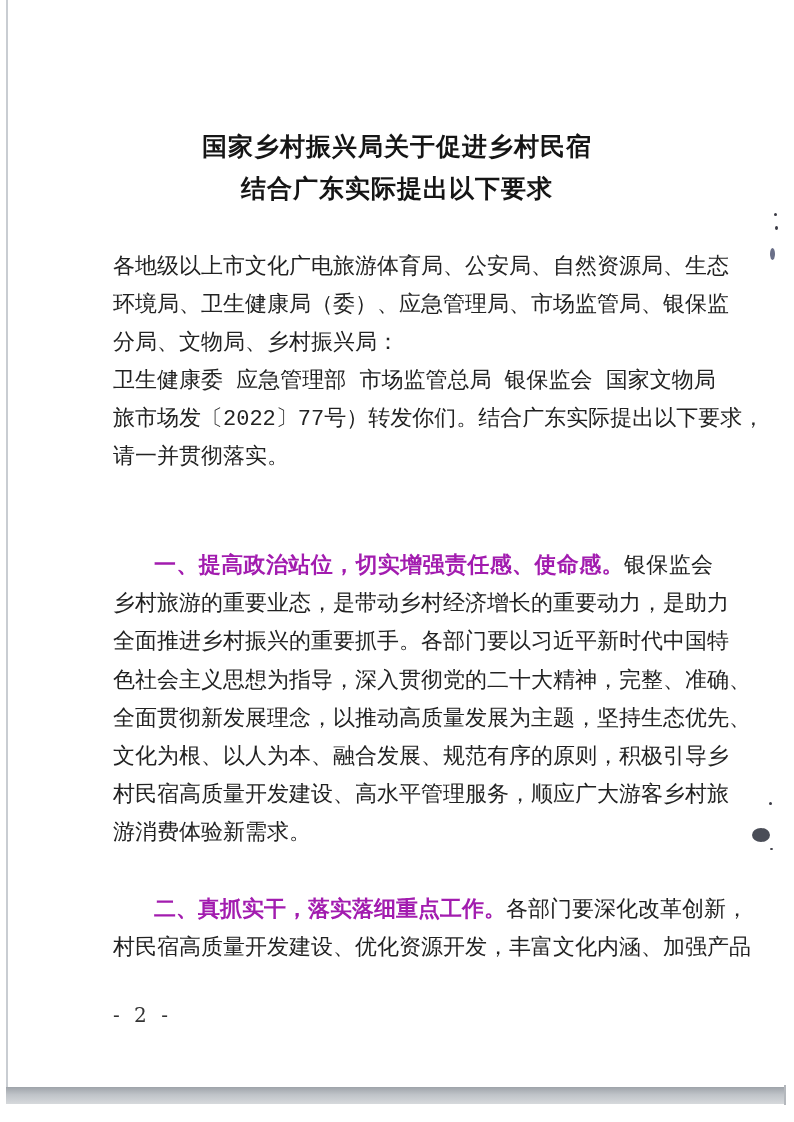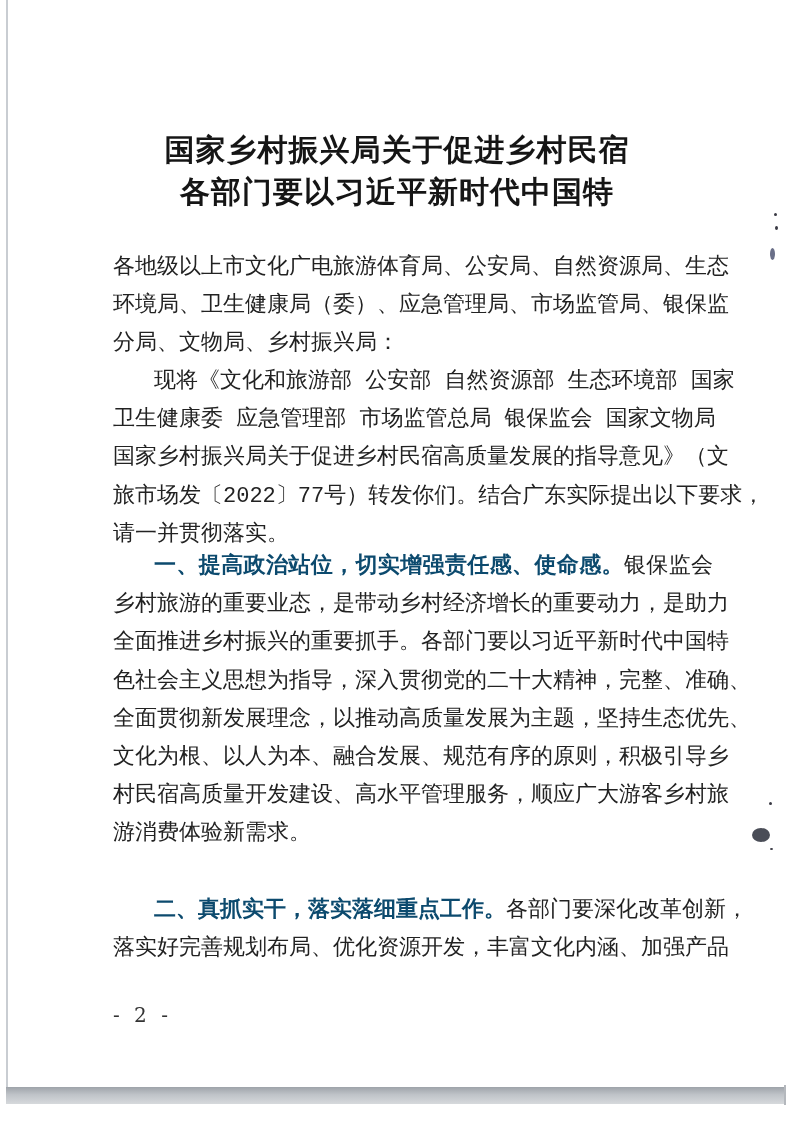--- a/index.html
+++ b/index.html
@@ -38,21 +38,21 @@
       width: 2px;
       height: 20px;
       background: #b4b8bd;
     }
     .title {
       position: absolute;
       left: 0;
       width: 794px;
       text-align: center;
       font-weight: bold;
-      font-size: 30px;
+      font-size: 25px;
       letter-spacing: 1px;
       color: #151515;
       font-family: "DejaVu Serif", serif;
     }
     .title.l1 { top: 130px; }
     .title.l2 { top: 172px; }
 
     .body-text {
       position: absolute;
       left: 113px;
@@ -68,21 +68,21 @@
       white-space: nowrap;
       text-align: justify;
       text-align-last: justify;
       height: 38.2px;
     }
     .line.last {
       text-align: right;
       text-align-last: left;
     }
     .indent { padding-left: 41px; }
-    .bold { font-weight: bold; color: #0c4a6e; }
+    .bold { font-weight: bold; color: #a21caf; }
 
     .page-number {
       position: absolute;
       left: 113px;
       top: 1003px;
       font-size: 20px;
       color: #333;
       font-family: "DejaVu Serif", serif;
       letter-spacing: 4px;
     }
@@ -100,45 +100,43 @@
 <div class="bottom-shadow-end"></div>
 
 <div class="speck" style="left:774px; top:213px; width:3px; height:3px;"></div>
 <div class="speck" style="left:775px; top:226px; width:3px; height:4px;"></div>
 <div class="speck" style="left:770px; top:248px; width:5px; height:12px; background:#6a6f88;"></div>
 <div class="speck" style="left:769px; top:802px; width:3px; height:3px;"></div>
 <div class="speck" style="left:752px; top:828px; width:18px; height:14px; background:#4a4d57;"></div>
 <div class="speck" style="left:770px; top:848px; width:3px; height:2px;"></div>
 
 <div class="title l1">国家乡村振兴局关于促进乡村民宿</div>
-<div class="title l2">各部门要以习近平新时代中国特</div>
+<div class="title l2">结合广东实际提出以下要求</div>
 
 <div class="body-text" style="top:249px;">
   <span class="line">各地级以上市文化广电旅游体育局、公安局、自然资源局、生态</span>
   <span class="line">环境局、卫生健康局（委）、应急管理局、市场监管局、银保监</span>
   <span class="line last">分局、文物局、乡村振兴局：</span>
 </div>
 
 <div class="body-text" style="top:363px;">
-  <span class="line indent">现将《文化和旅游部 公安部 自然资源部 生态环境部 国家</span>
   <span class="line">卫生健康委 应急管理部 市场监管总局 银保监会 国家文物局</span>
-  <span class="line">国家乡村振兴局关于促进乡村民宿高质量发展的指导意见》（文</span>
   <span class="line">旅市场发〔2022〕77号）转发你们。结合广东实际提出以下要求，</span>
   <span class="line last">请一并贯彻落实。</span>
 </div>
 
 <div class="body-text" style="top:548px;">
   <span class="line indent"><span class="bold">一、提高政治站位，切实增强责任感、使命感。</span><span>银保监会</span></span>
   <span class="line">乡村旅游的重要业态，是带动乡村经济增长的重要动力，是助力</span>
   <span class="line">全面推进乡村振兴的重要抓手。各部门要以习近平新时代中国特</span>
   <span class="line">色社会主义思想为指导，深入贯彻党的二十大精神，完整、准确、</span>
   <span class="line">全面贯彻新发展理念，以推动高质量发展为主题，坚持生态优先、</span>
   <span class="line">文化为根、以人为本、融合发展、规范有序的原则，积极引导乡</span>
   <span class="line">村民宿高质量开发建设、高水平管理服务，顺应广大游客乡村旅</span>
   <span class="line last">游消费体验新需求。</span>
 </div>
 
 <div class="body-text" style="top:892px;">
   <span class="line indent"><span class="bold">二、真抓实干，落实落细重点工作。</span><span>各部门要深化改革创新，</span></span>
-  <span class="line">落实好完善规划布局、优化资源开发，丰富文化内涵、加强产品</span>
+  <span class="line">村民宿高质量开发建设、优化资源开发，丰富文化内涵、加强产品</span>
 </div>
 
 <div class="page-number">- 2 -</div>
 
 </body></html>

